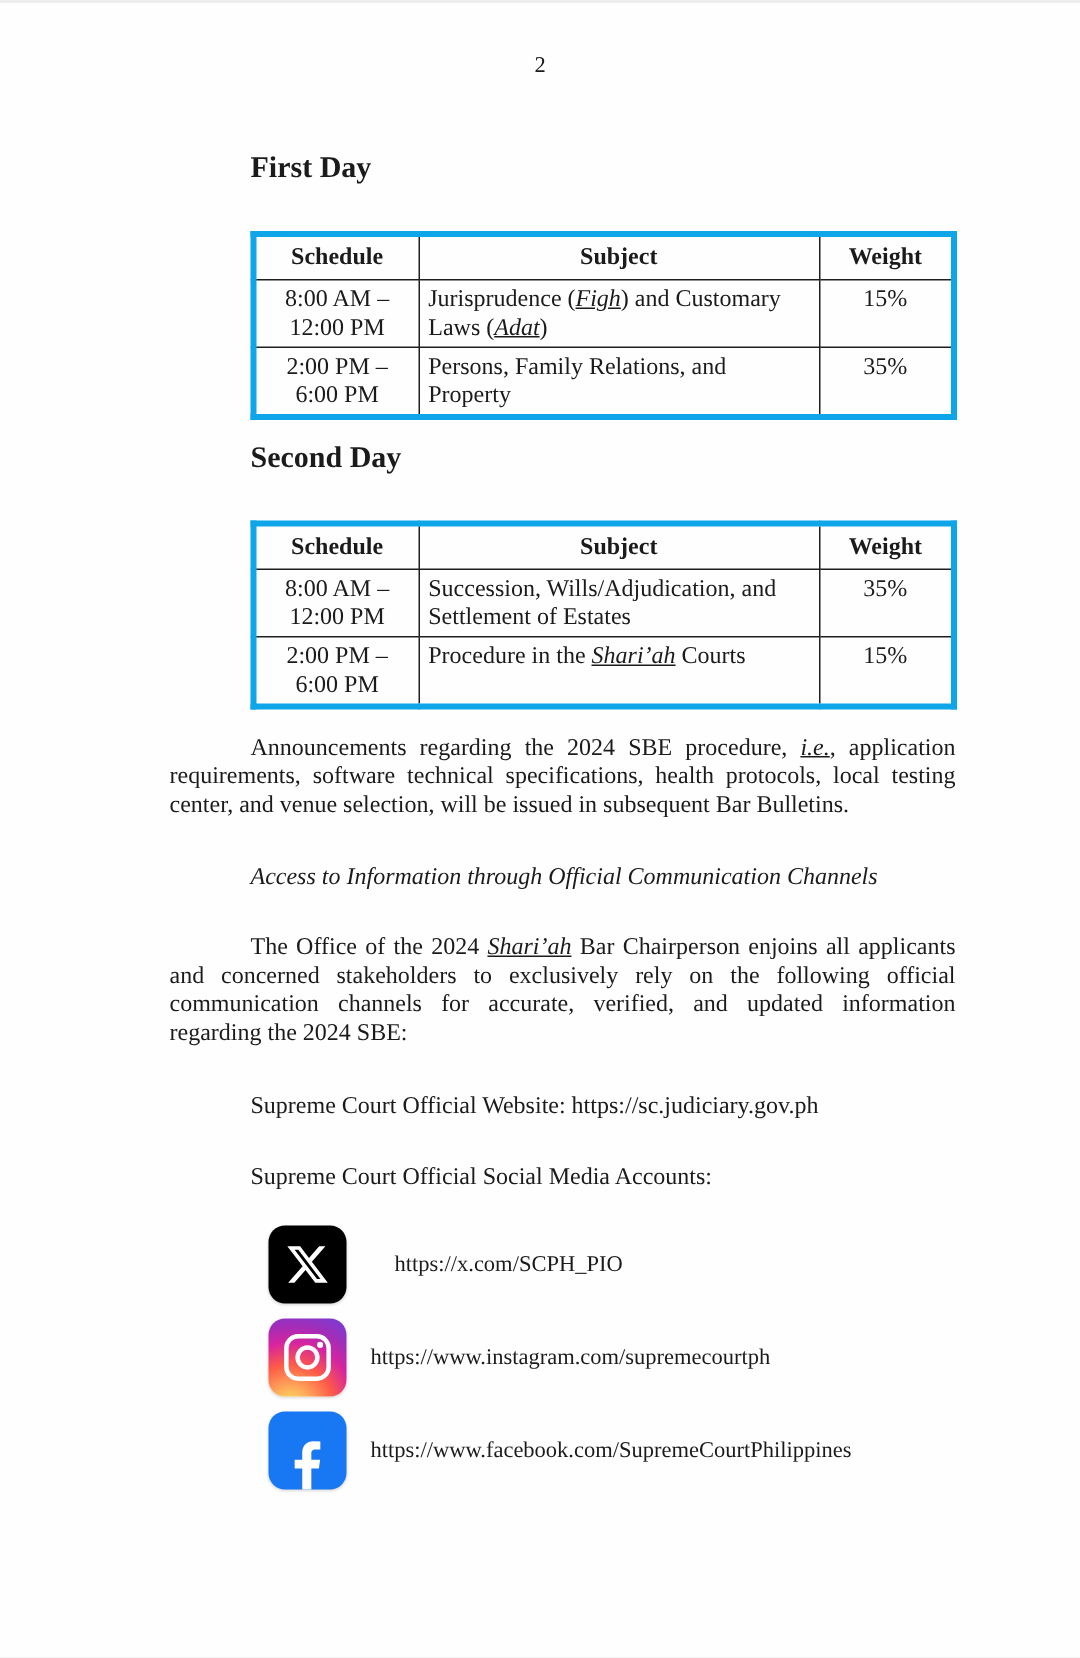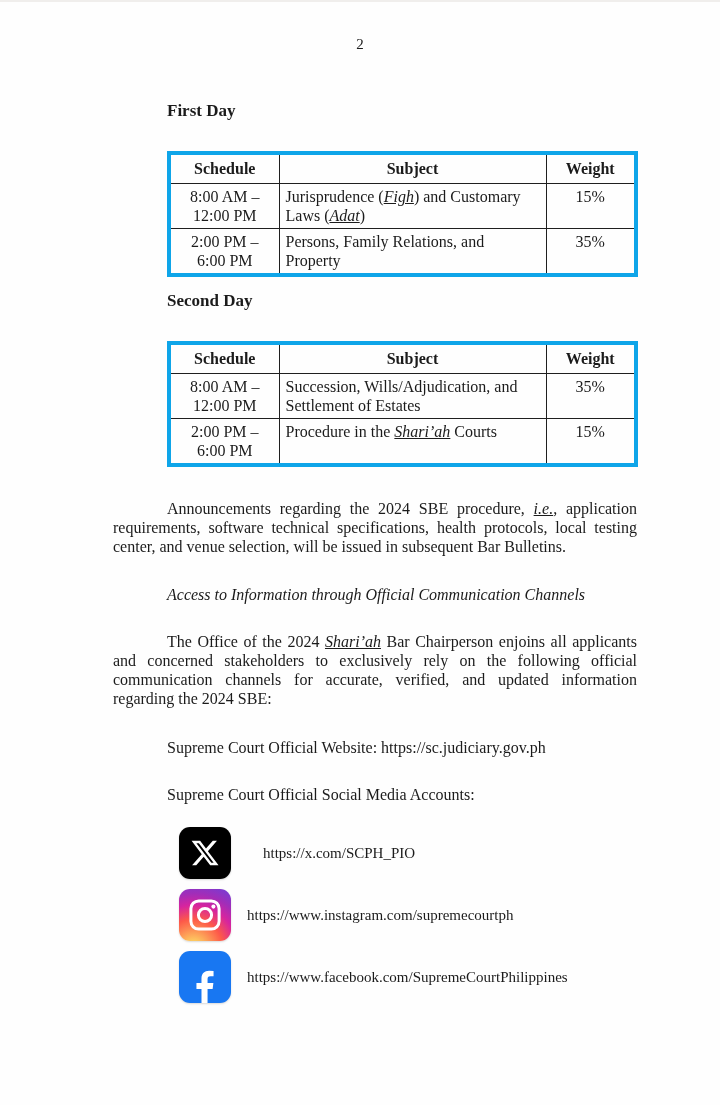--- a/index.html
+++ b/index.html
@@ -3,38 +3,38 @@
 <meta charset="utf-8">
 <style>
   html,body{margin:0;padding:0;background:#e9e9e9;}
   .page{
     width:720px;height:1105px;background:#fefefe;margin:0 auto;
     font-family:"Liberation Serif", serif;color:#1b1b1b;
     border-top:2px solid #f0eeec;box-sizing:border-box;overflow:hidden;
   }
   .pageno{padding-top:34px;text-align:center;font-size:15px;}
   .content{margin-left:113px;width:524px;}
-  .day-heading{font-weight:bold;font-size:17px;margin:0 0 0 54px;}
+  .day-heading{font-weight:bold;font-size:20px;margin:0 0 0 54px;}
   .day-heading.first{margin-top:48px;}
   .day-heading.second{margin-top:14px;}
   table.sched{
     border-collapse:collapse;margin:30px 0 0 54px;width:467px;
     border:4px solid #0ea5e9;table-layout:fixed;font-size:16px;
   }
   table.sched th,table.sched td{border:1px solid #1f1f1f;padding:3px 6px;}
   table.sched th{font-weight:bold;text-align:center;height:22px;}
   col.c-sched{width:110px;}col.c-subj{width:267px;}col.c-wt{width:90px;}
   td.schedule-cell{text-align:center;vertical-align:top;padding-top:5px;padding-bottom:9px;line-height:19px;}
   td.subject-cell{text-align:left;vertical-align:top;padding-top:5px;padding-left:8px;line-height:19px;}
   td.weight-cell{text-align:center;vertical-align:top;padding-top:5px;line-height:19px;}
   .para{
     margin:0;width:524px;text-align:justify;font-size:16px;line-height:19px;
     text-indent:54px;
   }
-  .para.p1{margin-top:32px;}
+  .para.p1{margin-top:16px;}
   .para.p2{margin-top:28px;}
   .access-heading{
     font-style:italic;font-size:16px;margin:29px 0 0 54px;line-height:19px;
   }
   .line{font-size:16px;margin:0 0 0 54px;line-height:19px;}
   .website-line{margin-top:30px;}
   .social-label-line{margin-top:28px;}
   a.doc-link{color:inherit;cursor:pointer;}
   .social-row{display:flex;align-items:center;margin:10px 0 10px 66px;}
   .social-row.first{margin-top:23px;gap:16px;}

